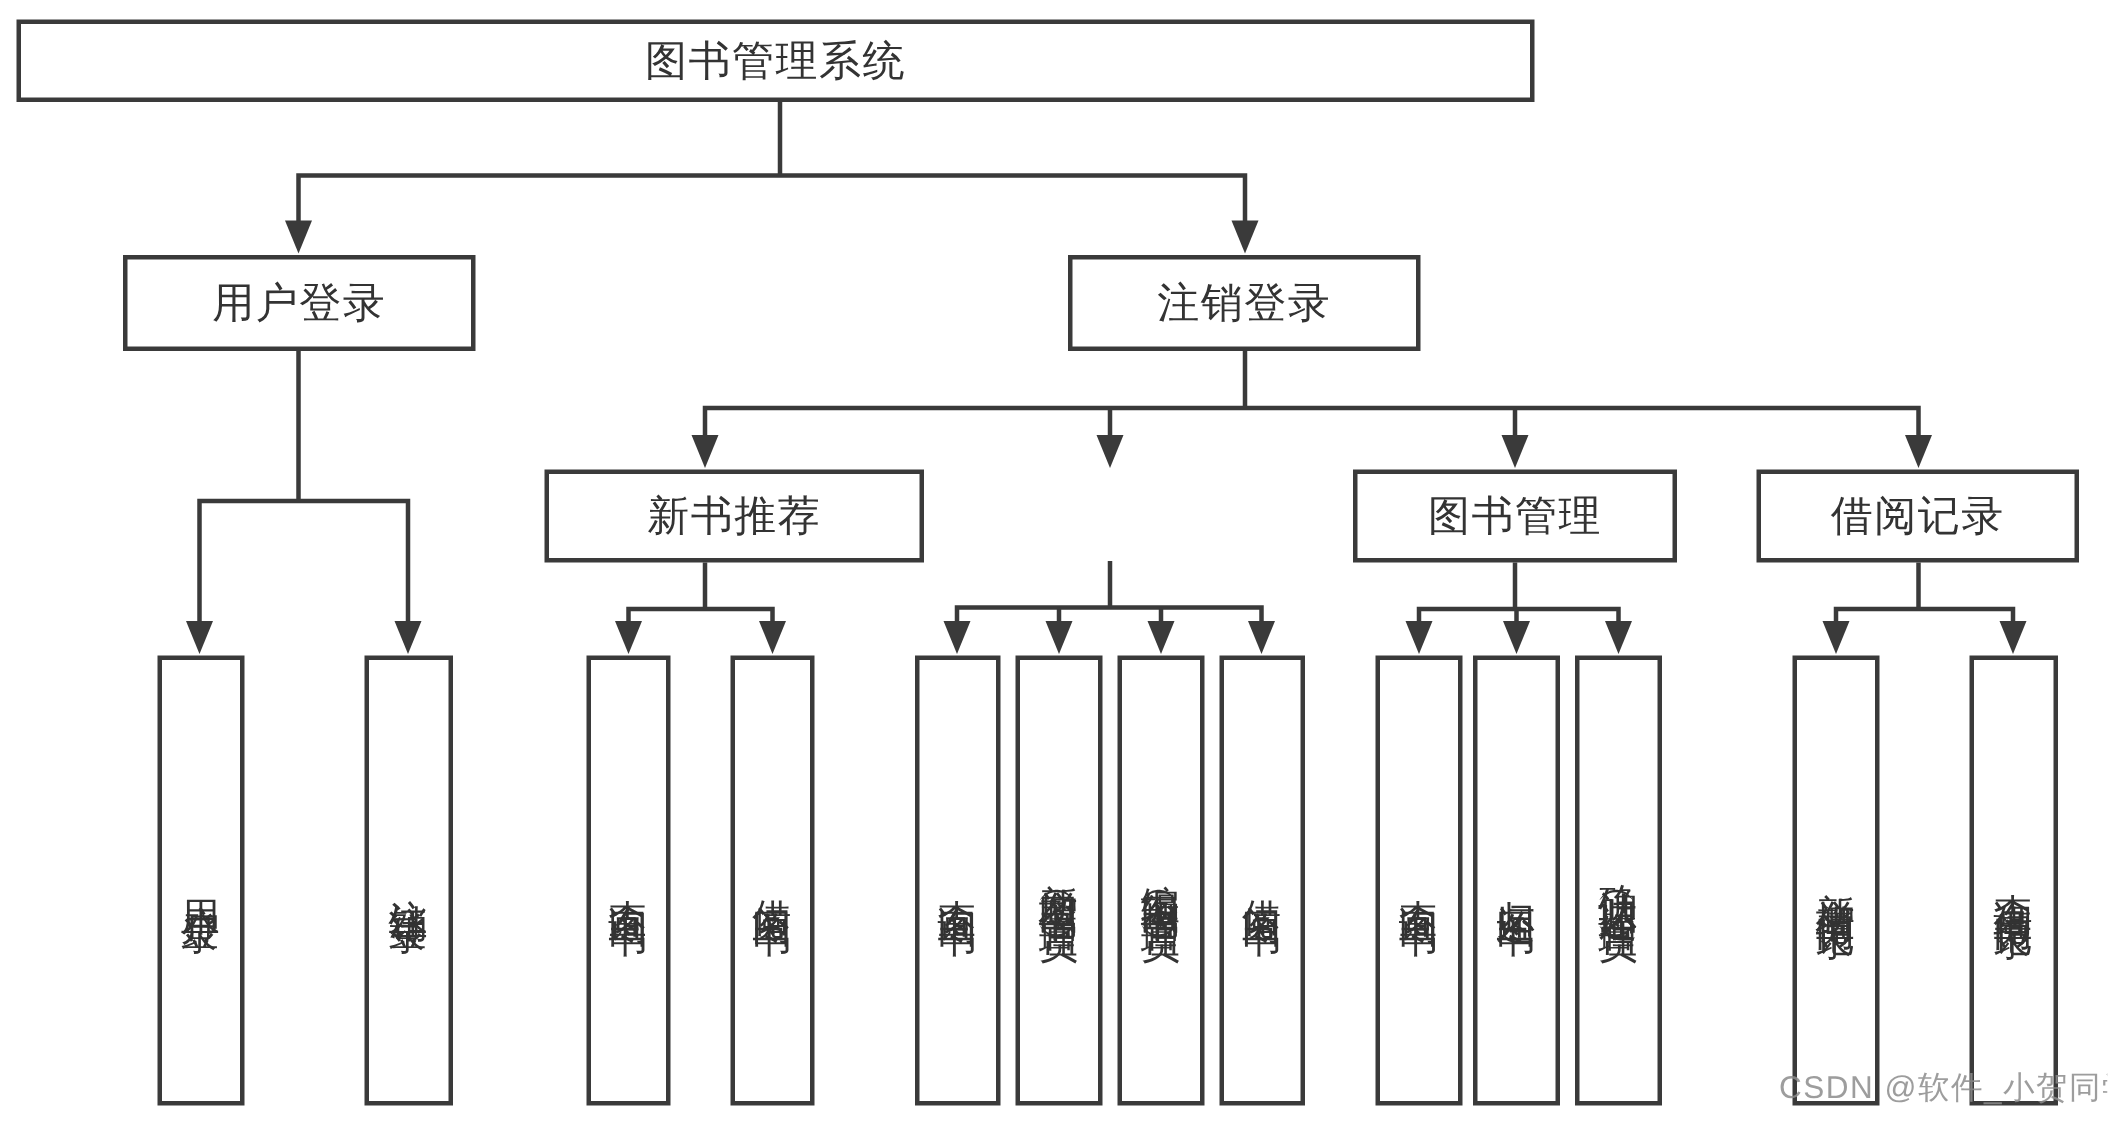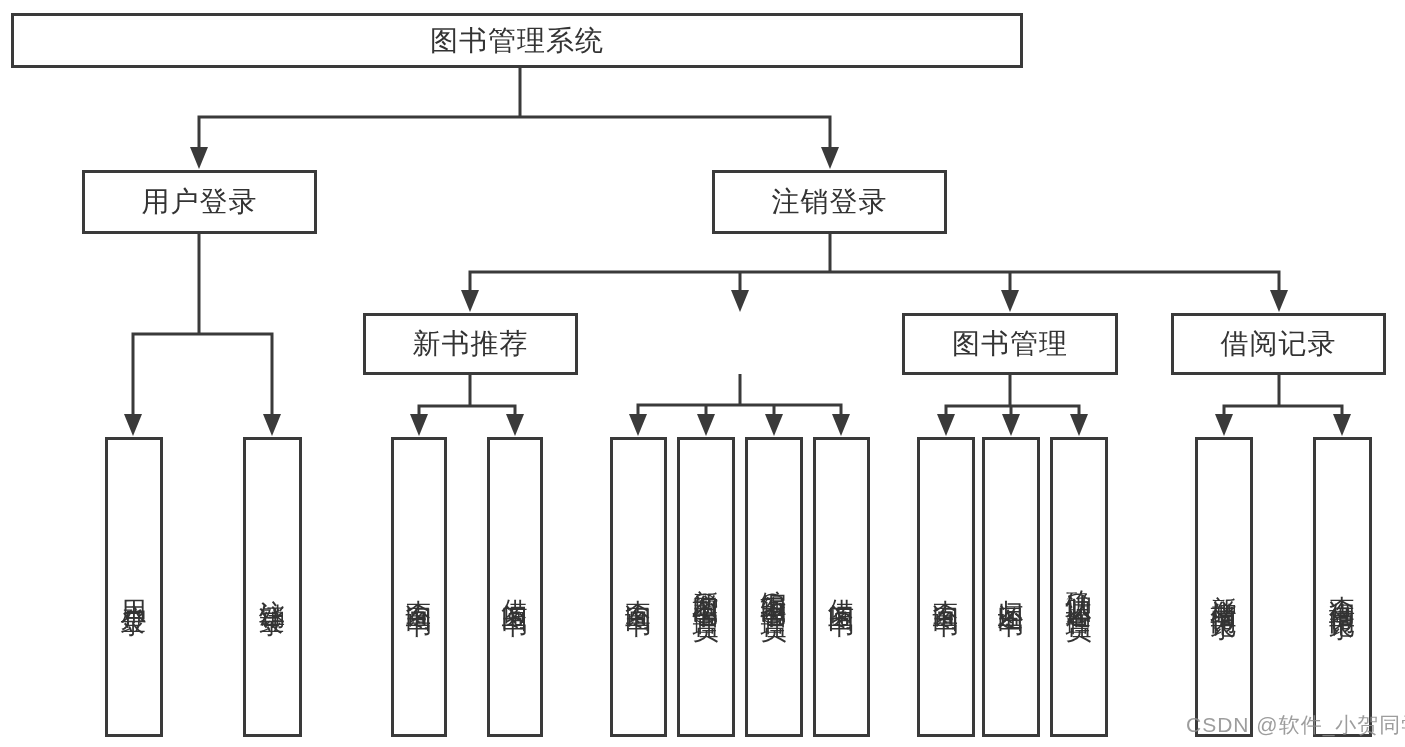--- a/index.html
+++ b/index.html
@@ -52,21 +52,21 @@
     z-index: 3;
     font-size: 21px;
     letter-spacing: 1px;
     color: rgba(140, 140, 140, 0.85);
     white-space: nowrap;
   }
   
   .n-root  { left: 11px;   top: 13px;  width: 1012px; height: 55px; }
   .n-l2a   { left: 82px;   top: 170px; width: 235px;  height: 64px; }
   .n-l2b   { left: 712px;  top: 170px; width: 235px;  height: 64px; }
-  .n-l3a   { left: 363px;  top: 313px; width: 215px;  height: 62px; }
+  .n-l3a   { left: 363px;  top: 313px; width: 253px;  height: 62px; }
   .n-l3b   { left: 633px;  top: 313px; width: 215px;  height: 62px; }
   .n-l3c   { left: 902px;  top: 313px; width: 216px;  height: 62px; }
   .n-l3d   { left: 1171px; top: 313px; width: 215px;  height: 62px; }
   .leaf    { top: 437px;   height: 300px; }
   .n-a1 { left: 105px;  width: 58px; }
   .n-a2 { left: 243px;  width: 59px; }
   .n-b1 { left: 391px;  width: 56px; }
   .n-b2 { left: 487px;  width: 56px; }
   .n-c1 { left: 610px;  width: 57px; }
   .n-c2 { left: 677px;  width: 58px; }

